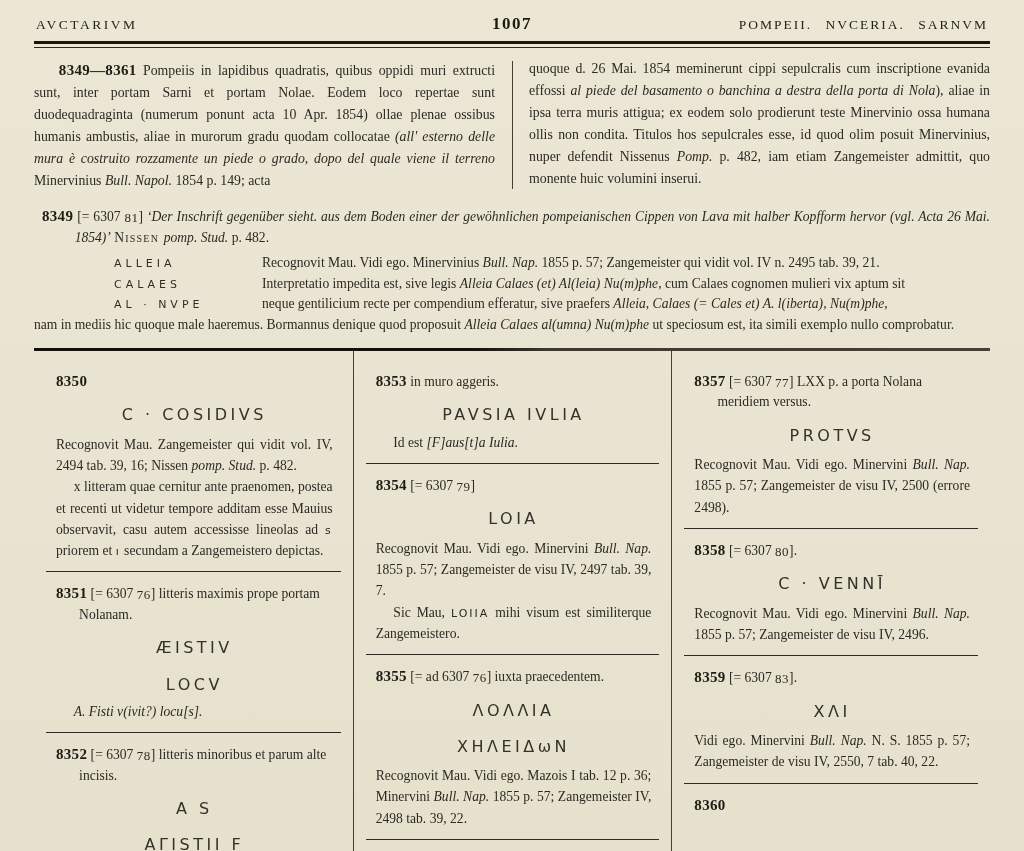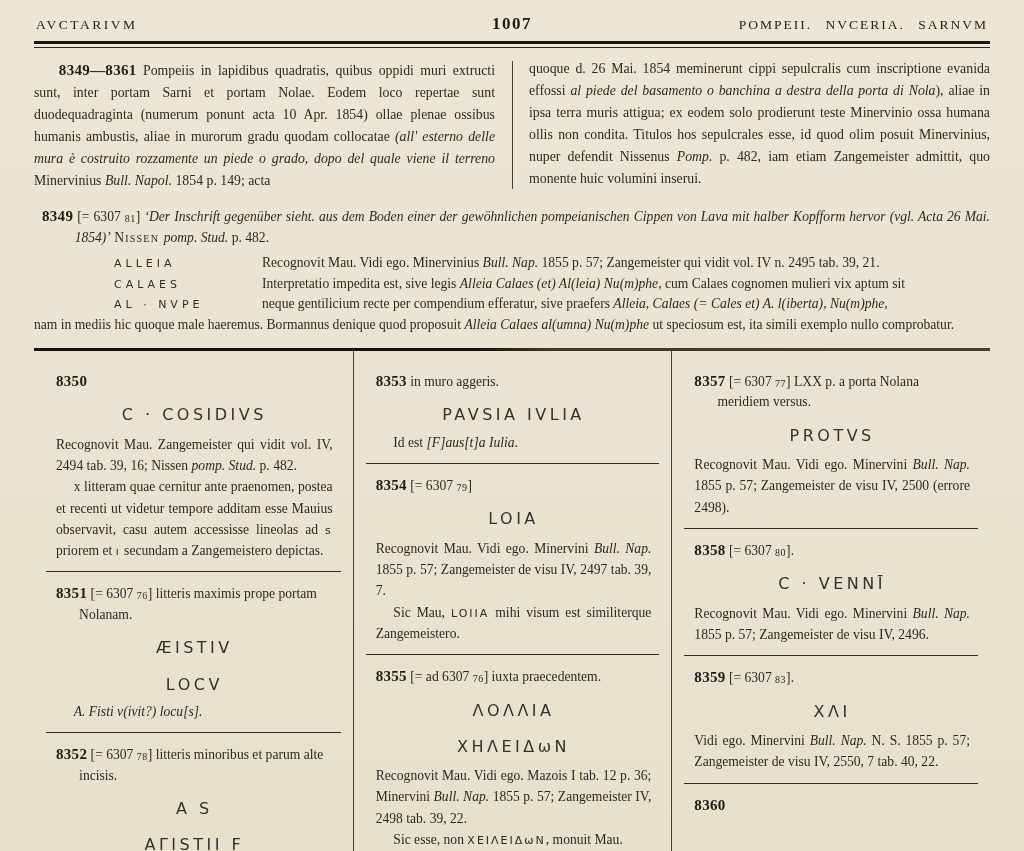--- a/index.html
+++ b/index.html
@@ -40,21 +40,21 @@
   .entry{margin:10px;}
   .ehead{font-size:13.6px;margin:0;padding-left:1.7em;text-indent:-1.7em;line-height:1.5;}
   .insc{text-align:center;font-family:"DejaVu Sans",sans-serif;font-size:16px;letter-spacing:3.5px;color:#34312a;margin:9px 0 3px 0;line-height:1.7;}
   .para{font-size:13.6px;line-height:1.57;text-align:justify;margin:5px 0 0 0;}
   .para.ind{text-indent:1.3em;margin-top:0;}
   .entry-sep{border:none;border-top:1px solid #2f2b22;margin:10px 2px 9px 0;}
   
   .s-r{}
   .s-i{font-style:italic;}
   .s-b{font-weight:bold;font-size:15px;letter-spacing:.3px;color:#1f1c15;}
-  .s-sub{font-size:10px;vertical-align:-1px;letter-spacing:.5px;}
+  .s-sub{font-size:13px;vertical-align:-1px;letter-spacing:.5px;}
   .s-sc2{font-variant:small-caps;letter-spacing:1.2px;}
   .s-ep{font-family:"DejaVu Sans",sans-serif;font-size:11px;letter-spacing:2px;}
 </style>
 </head>
 <body>
 
 <div class="page">
 
   <div class="hdr">
     <span class="hl">AVCTARIVM</span>
@@ -122,21 +122,20 @@
           <div class="insc">LOIA</div>
           <p class="para"><span class="s-r">Recognovit Mau.  Vidi ego.  Minervini </span><span class="s-i">Bull. Nap.</span><span class="s-r"> 1855 p. 57; Zangemeister de visu IV, 2497 tab. 39, 7.</span></p>
           <p class="para ind"><span class="s-r">Sic Mau, </span><span class="s-ep">LOIIA</span><span class="s-r"> mihi visum est similiterque Zangemeistero.</span></p>
         </div>
         <div class="entry-sep"></div>
         <div class="entry">
           <p class="ehead"><span class="s-b">8355</span><span class="s-r"> [= ad 6307 </span><span class="s-sub">76</span><span class="s-r">]  iuxta praecedentem.</span></p>
           <div class="insc">ΛΟΛΛΙΑ</div>
           <div class="insc">ΧΗΛΕΙΔωΝ</div>
           <p class="para"><span class="s-r">Recognovit Mau.  Vidi ego.  Mazois I tab. 12 p. 36; Minervini </span><span class="s-i">Bull. Nap.</span><span class="s-r"> 1855 p. 57; Zangemeister IV, 2498 tab. 39, 22.</span></p>
-          <p class="para ind"><span class="s-r">Sic esse, non </span><span class="s-ep">ΧΕΙΛΕΙΔωΝ</span><span class="s-r">, monuit Mau.</span></p>
         </div>
         <div class="entry-sep"></div>
         <div class="entry">
           <p class="ehead"><span class="s-b">8356</span><span class="s-r"> [= 6307 </span><span class="s-sub">82</span><span class="s-r">].</span></p>
         </div>
       </div>
     <div class="colwrap right" id="col-2">
         <div class="entry">
           <p class="ehead"><span class="s-b">8357</span><span class="s-r"> [= 6307 </span><span class="s-sub">77</span><span class="s-r">]  LXX p. a porta Nolana meridiem versus.</span></p>
           <div class="insc">PROTVS</div>

